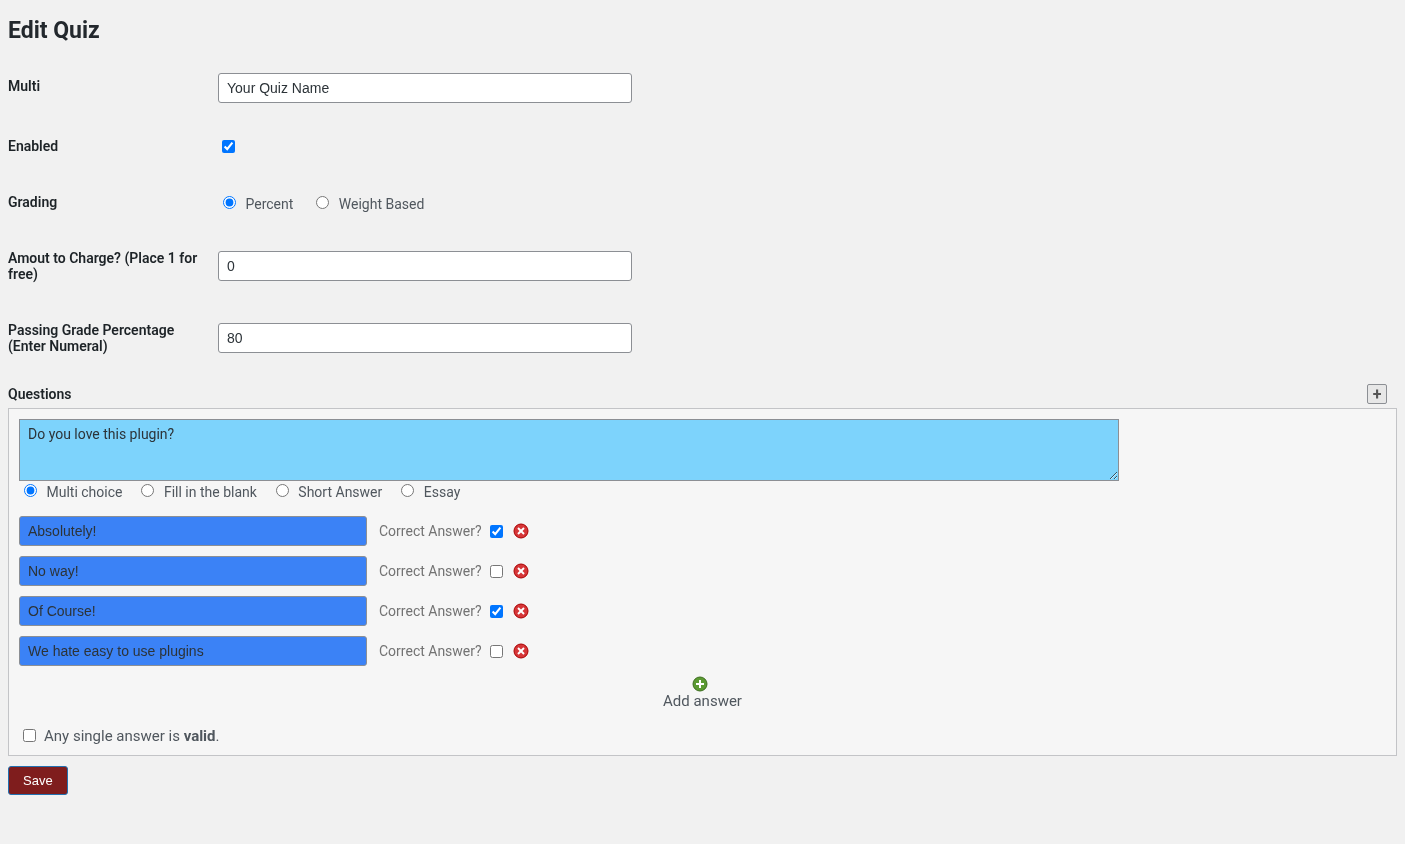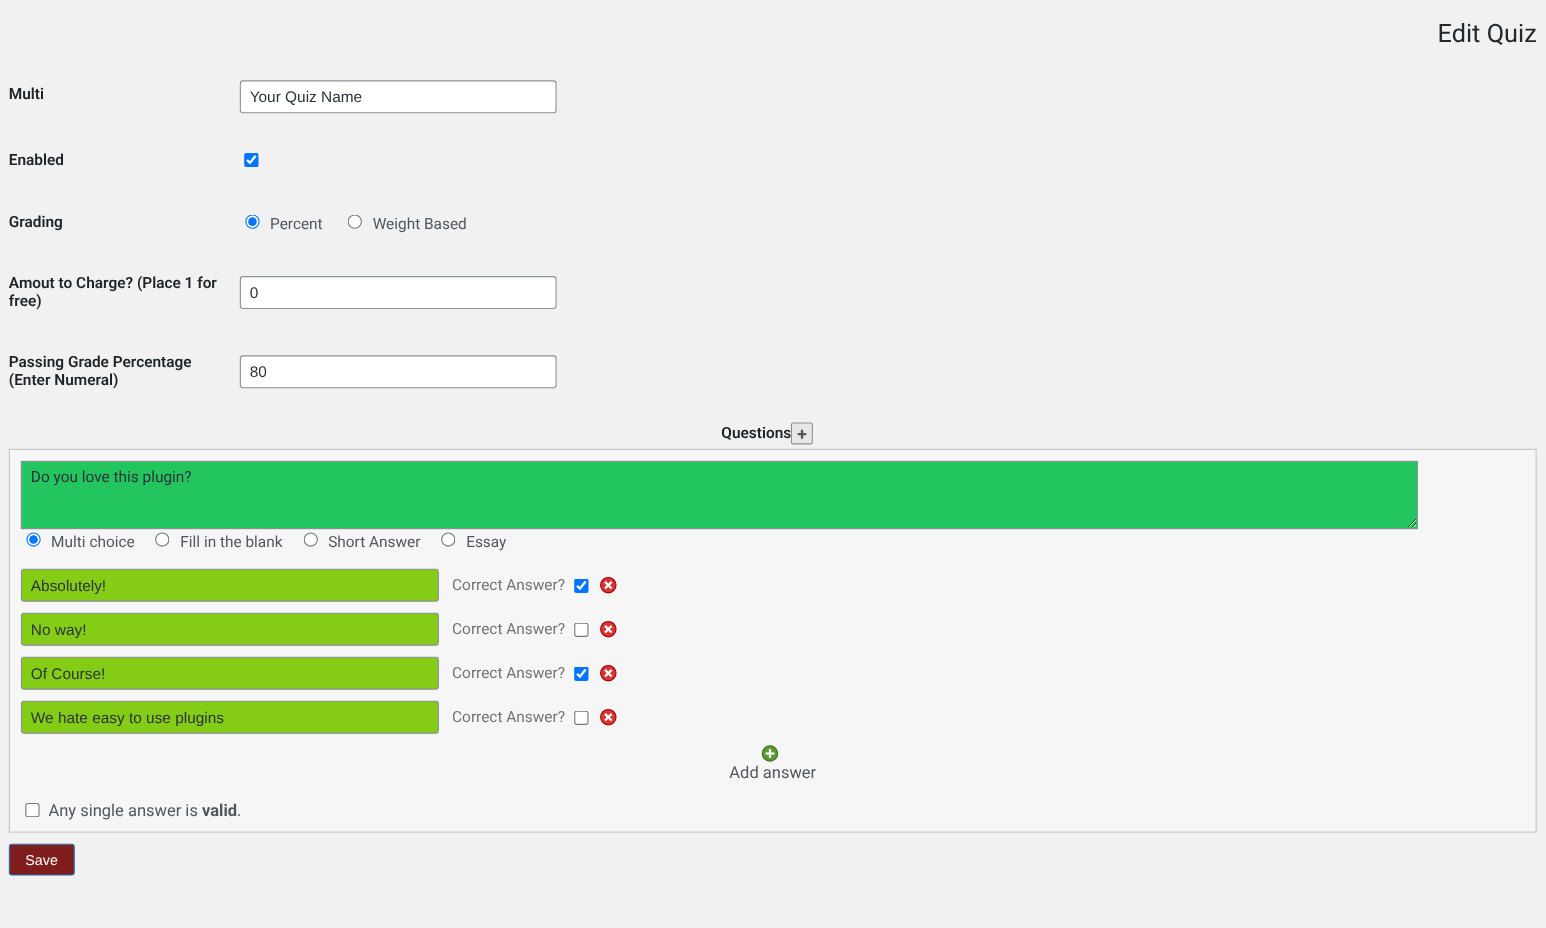--- a/index.html
+++ b/index.html
@@ -7,61 +7,60 @@
     margin: 0;
     background: #f1f1f1;
     font-family: -apple-system, BlinkMacSystemFont, "Segoe UI", Roboto, Oxygen-Sans, Ubuntu, Cantarell, "Helvetica Neue", sans-serif;
     font-size: 13px;
     color: #3c434a;
     padding: 8px;
     width: 1405px;
   }
   h1.page-title {
     font-size: 23px;
-    font-weight: 400;
+    font-weight: 700;
     margin: 0 0 10px 0;
     padding: 9px 0 4px 0;
     color: #23282d;
-    text-align: right;
   }
   .form-table { width: 100%; border-spacing: 0; }
   .form-table th {
     text-align: left;
     font-weight: 600;
     font-size: 14px;
     width: 200px;
     padding: 20px 10px 20px 0;
     vertical-align: top;
     color: #1d2327;
   }
   .form-table td {
     padding: 15px 10px;
     vertical-align: middle;
   }
   input[type="text"].regular {
-    width: 288px;
+    width: 414px;
     padding: 4px 8px;
     font-size: 14px;
     border: 1px solid #8c8f94;
     border-radius: 3px;
     background: #fff;
     color: #2c3338;
     height: 30px;
   }
   .radio-row label {
     margin-right: 18px;
     font-size: 14px;
     color: #50575e;
   }
   .radio-row input[type="radio"] { margin-right: 6px; }
 
   .questions-header {
     display: flex;
     align-items: center;
-    justify-content: center;
+    justify-content: space-between;
     margin-top: 10px;
   }
   .questions-header .label {
     font-weight: 600;
     font-size: 14px;
     color: #1d2327;
   }
   .add-question-btn {
     width: 20px; height: 20px;
     border: 1px solid #8c8f94;
@@ -77,48 +76,48 @@
     margin-right: 10px;
   }
 
   .questions-box {
     border: 1px solid #c3c4c7;
     background: #f6f6f6;
     padding: 10px;
     margin-top: 4px;
   }
   .question-textarea {
-    width: 1270px;
+    width: 1100px;
     max-width: 100%;
     height: 62px;
     padding: 6px 8px;
     font-size: 14px;
     border: 1px solid #8c8f94;
-    background: #22c55e;
+    background: #7dd3fc;
     color: #2c3338;
     resize: both;
     font-family: inherit;
     display: block;
   }
   .qtype-row { margin: 0 0 16px 0; }
   .qtype-row label { margin-right: 14px; font-size: 14px; color: #50575e; }
   .qtype-row input[type="radio"] { margin-right: 6px; }
 
   .answers-wrap { margin-bottom: 6px; }
   .answer-row {
     display: flex;
     align-items: center;
     margin-bottom: 10px;
   }
   .answer-input {
-    width: 380px;
+    width: 348px;
     padding: 4px 8px;
     font-size: 14px;
     border: 1px solid #8c8f94;
-    background: #84cc16;
+    background: #3b82f6;
     color: #2c3338;
     height: 30px;
     border-radius: 3px;
     margin-right: 12px;
   }
   .correct-label {
     font-size: 14px;
     margin-right: 4px;
     color: #737373;
   }

